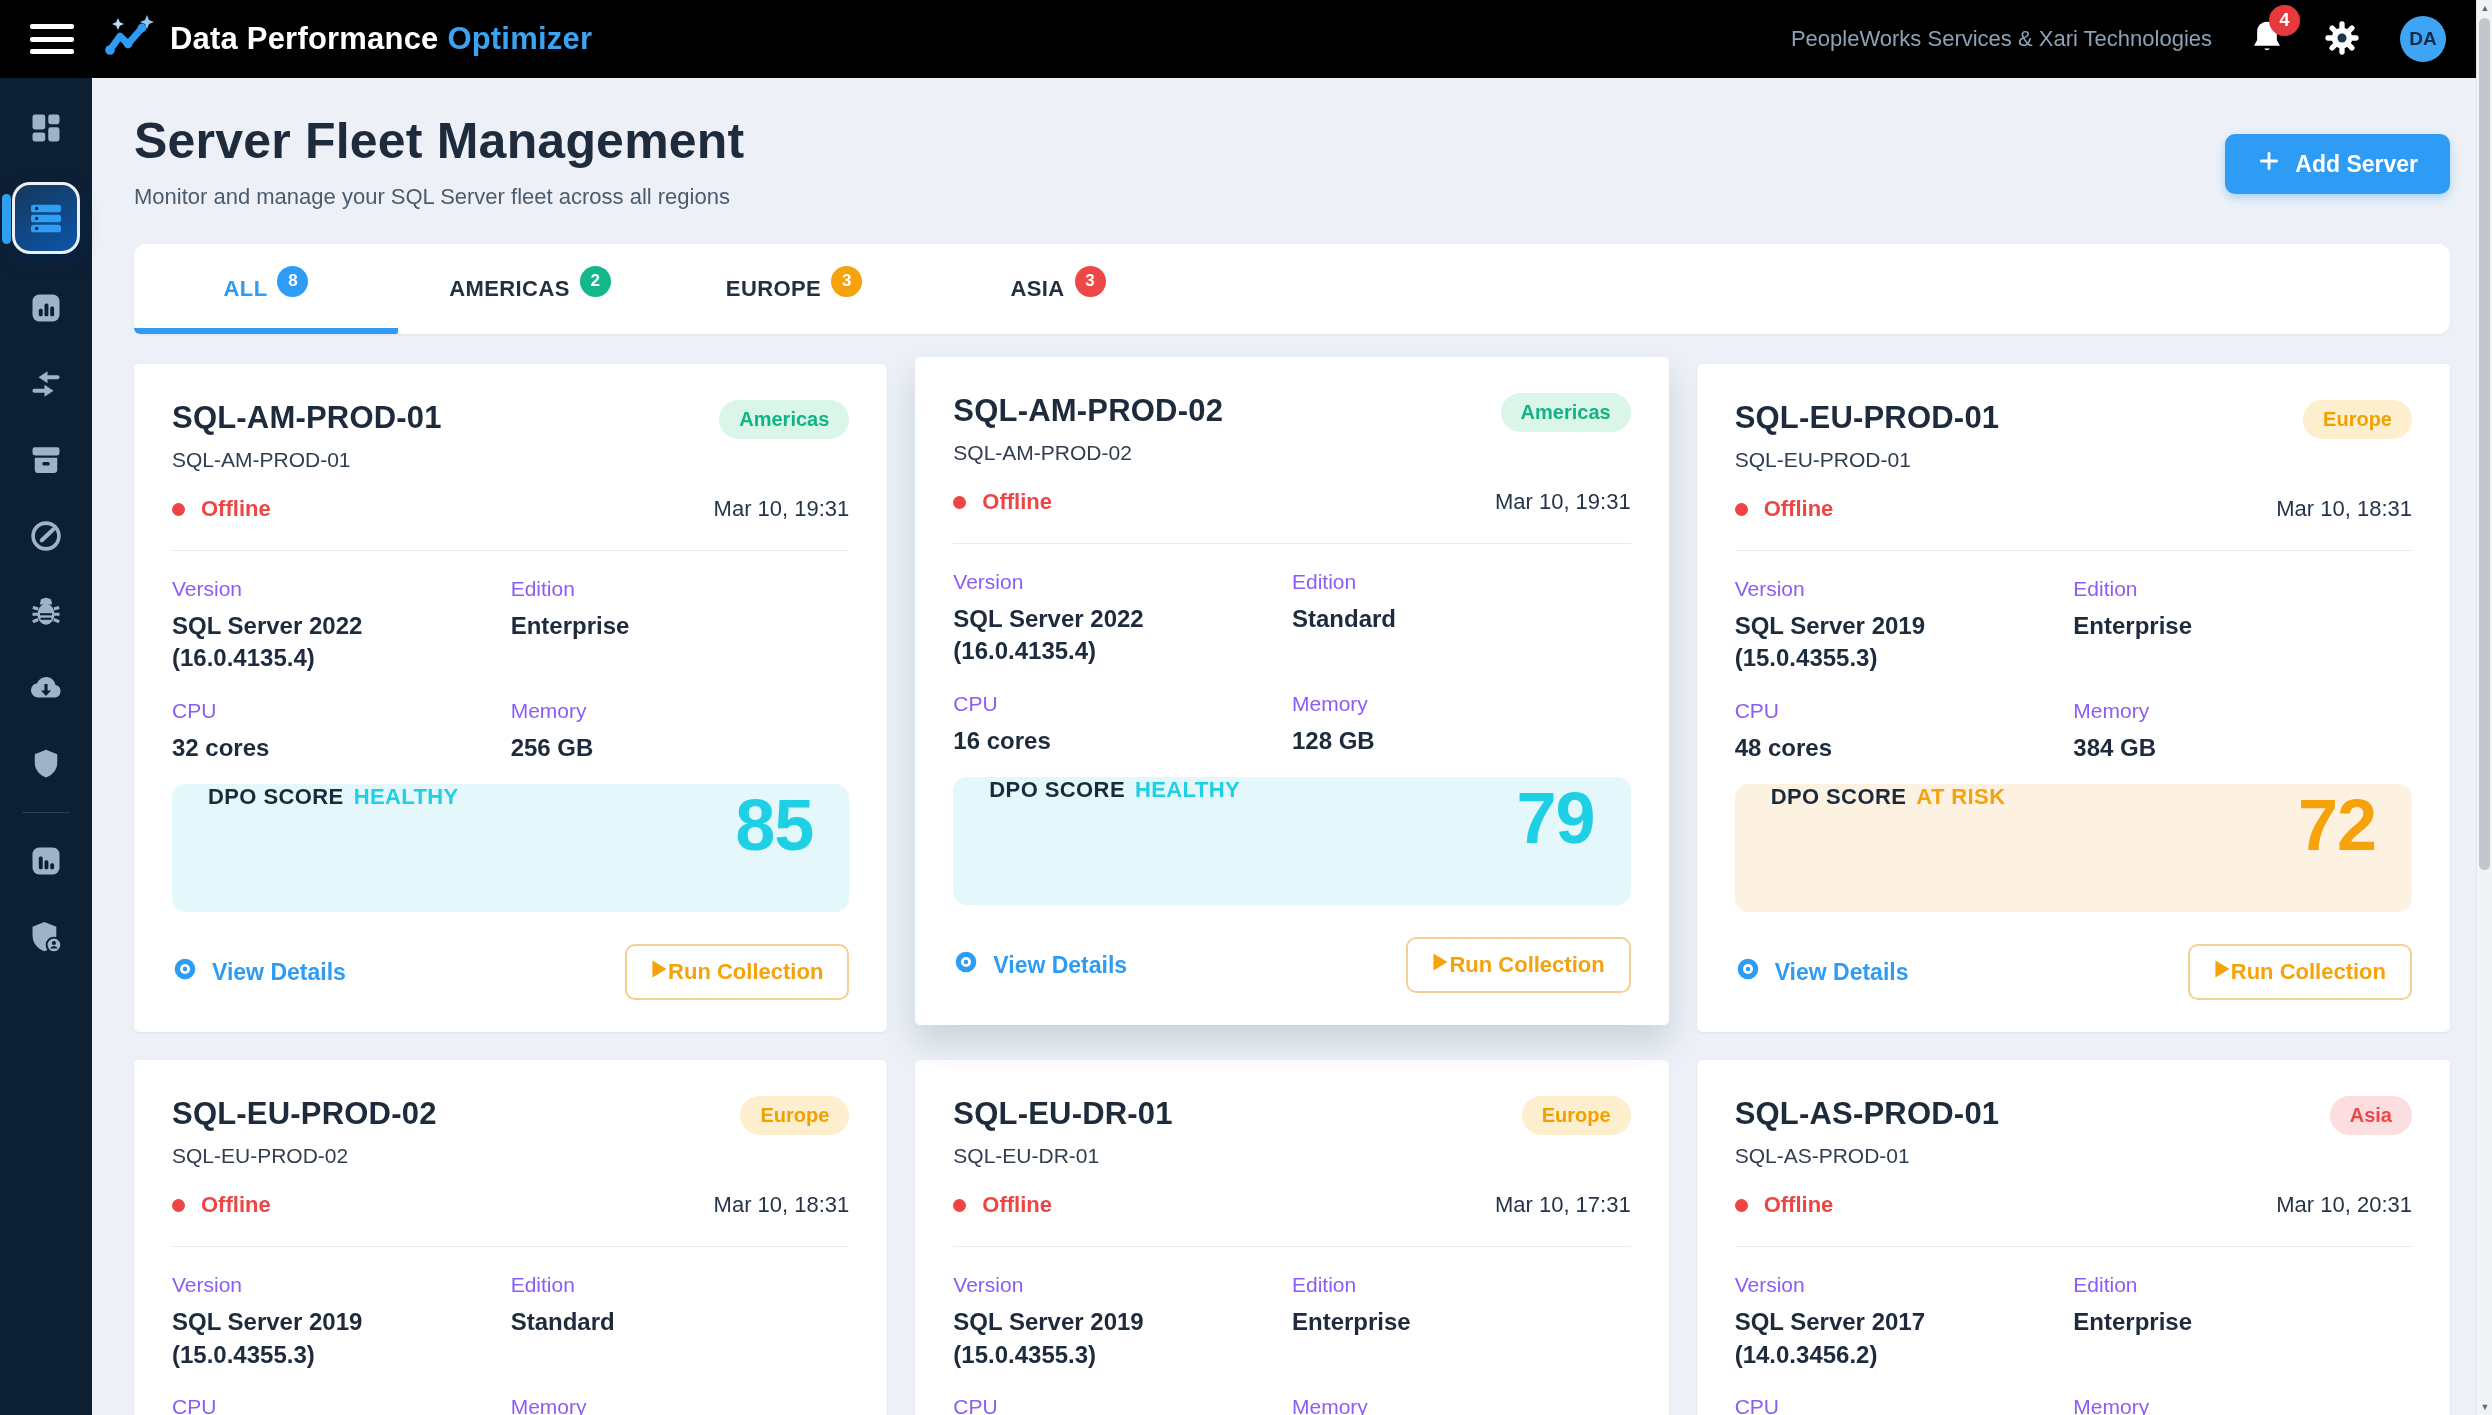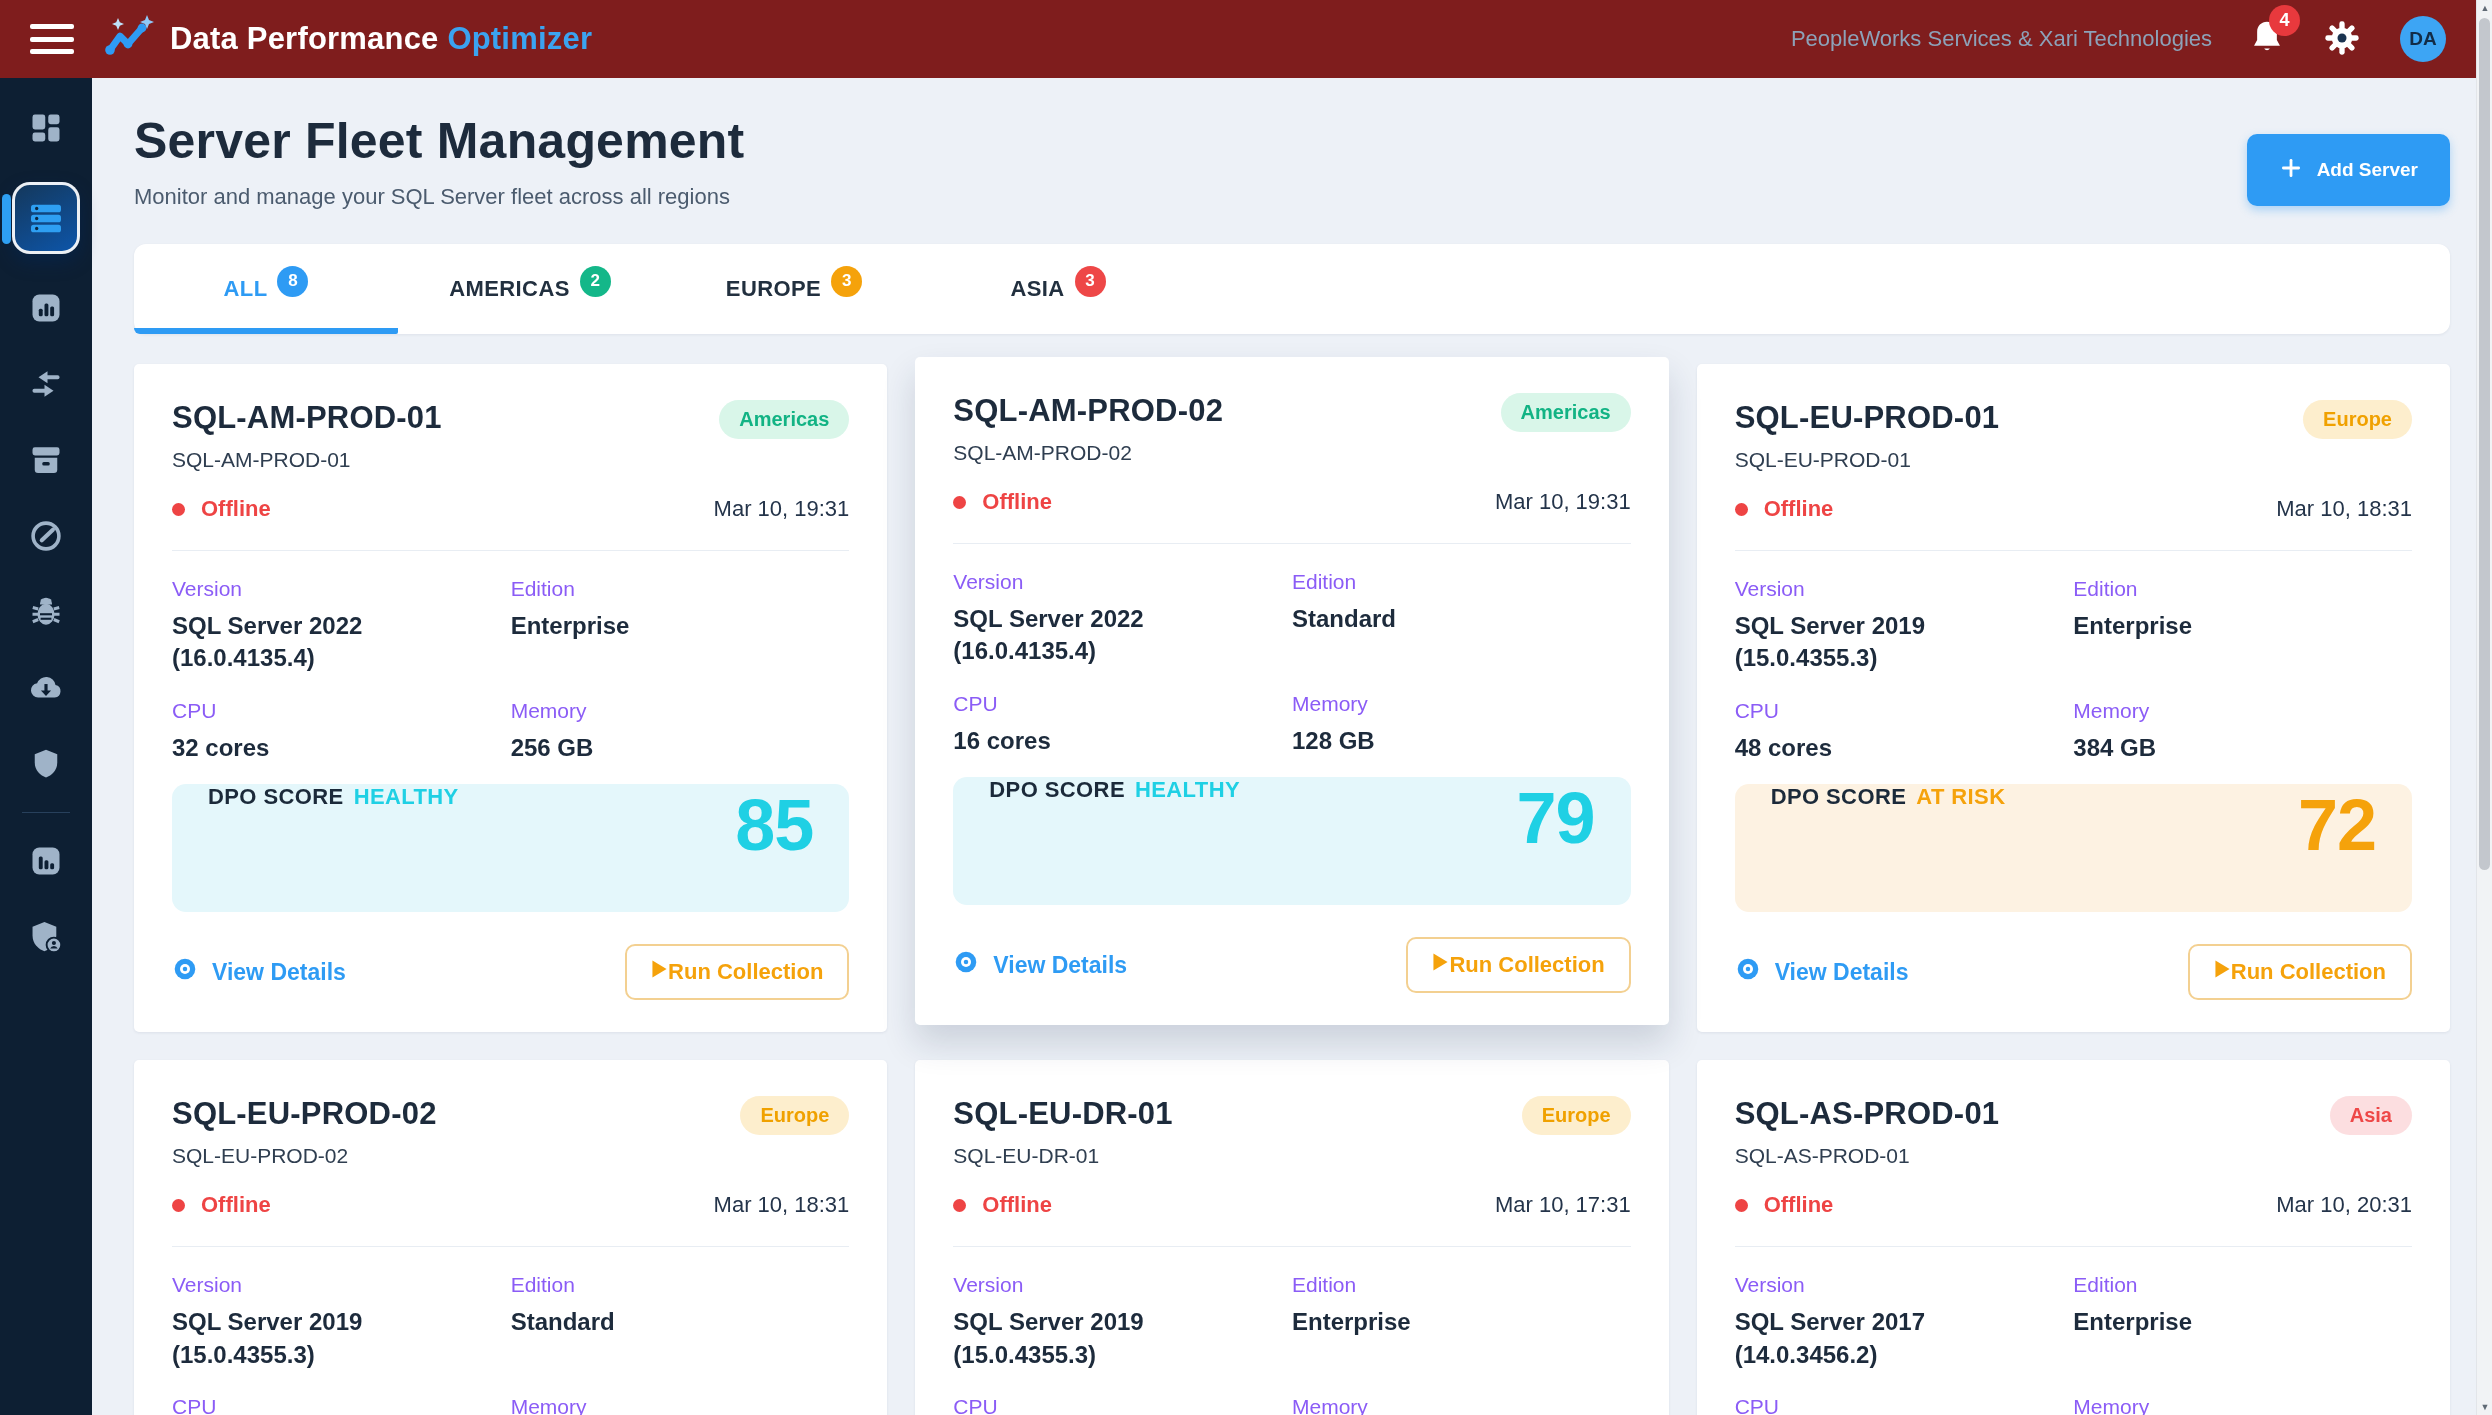--- a/index.html
+++ b/index.html
@@ -7,21 +7,21 @@
   body { position:relative; }
 
   
   .scrollbar { position:absolute; top:0; right:0; width:16px; height:1415px; background:#f1f3f5; border-left:1px solid #e2e5e9; z-index:50; }
   .scroll-arrow { position:absolute; left:0; width:16px; height:16px; display:flex; align-items:center; justify-content:center; font-size:9px; color:#606a75; }
   .scroll-arrow.up { top:0; }
   .scroll-arrow.down { bottom:0; }
   .scroll-thumb { position:absolute; left:2px; top:18px; width:11px; height:852px; background:#c3c7cd; border-radius:6px; }
 
   
-  header { position:absolute; top:0; left:0; width:2476px; height:78px; background:#7f1d1d; display:flex; align-items:center; padding:0 30px; z-index:10; }
+  header { position:absolute; top:0; left:0; width:2476px; height:78px; background:#000000; display:flex; align-items:center; padding:0 30px; z-index:10; }
   .hamburger { width:44px; height:34px; display:flex; flex-direction:column; justify-content:space-between; background:none; border:none; cursor:pointer; padding:2px 0; }
   .hamburger span { display:block; height:5px; width:44px; background:#fff; border-radius:2px; }
   .brand { display:flex; align-items:center; gap:14px; margin-left:28px; }
   .brand-title { font-size:31px; font-weight:800; color:#ffffff; letter-spacing:.2px; }
   .brand-title .accent { color:#3ba3f0; }
   .header-right { margin-left:auto; display:flex; align-items:center; gap:38px; }
   .org-label { font-size:22px; color:#8da2b8; }
   .icon-btn { position:relative; background:none; border:none; cursor:pointer; display:flex; align-items:center; justify-content:center; }
   .notif-badge { position:absolute; top:-14px; right:-16px; min-width:31px; height:31px; border-radius:16px; background:#e8393d; color:#fff; font-size:18px; font-weight:700; display:flex; align-items:center; justify-content:center; }
   .avatar { width:46px; height:46px; border-radius:50%; background:#3da5f4; color:#122c47; font-size:19px; font-weight:800; display:flex; align-items:center; justify-content:center; border:none; cursor:pointer; }
@@ -35,21 +35,21 @@
   .side-item svg { display:block; }
   .side-item.active { width:68px; height:72px; border-radius:18px; background:linear-gradient(150deg,#14385c 0%, #0b5ec0 130%); border:3px solid rgba(255,255,255,.92); box-shadow:0 8px 18px rgba(0,40,90,.45); }
   .active-accent { position:absolute; left:-13px; top:9px; width:9px; height:50px; border-radius:5px; background:#2e9ff2; }
   .side-divider { width:48px; height:1px; background:#27405c; margin:-6px 0; }
 
   
   main { flex:1; padding:34px 26px 0 42px; }
   .page-head { display:flex; align-items:flex-start; }
   h1 { font-size:50px; font-weight:800; color:#1d2b3c; letter-spacing:.2px; }
   .subtitle { font-size:22px; color:#4b5b6e; margin-top:14px; }
-  .add-server { margin-left:auto; margin-top:22px; height:72px; padding:0 32px; background:#2e9bf4; color:#fff; font-size:19px; font-weight:700; border:none; border-radius:10px; display:flex; align-items:center; gap:14px; cursor:pointer; box-shadow:0 4px 10px rgba(46,155,244,.35); font-family:inherit; }
+  .add-server { margin-left:auto; margin-top:22px; height:60px; padding:0 32px; background:#2e9bf4; color:#fff; font-size:23px; font-weight:700; border:none; border-radius:10px; display:flex; align-items:center; gap:14px; cursor:pointer; box-shadow:0 4px 10px rgba(46,155,244,.35); font-family:inherit; }
 
   
   .tabs { margin-top:34px; background:#fff; border-radius:12px; height:90px; display:flex; position:relative; box-shadow:0 1px 3px rgba(23,43,77,.07); }
   .tab { width:264px; display:flex; align-items:center; justify-content:center; gap:10px; background:none; border:none; cursor:pointer; font-family:inherit; }
   .tab-label { font-size:22px; font-weight:600; color:#22303f; letter-spacing:.4px; }
   .tab.active .tab-label { color:#2e9bf4; }
   .tab-count { min-width:31px; height:31px; border-radius:16px; color:#fff; font-size:17px; font-weight:700; display:flex; align-items:center; justify-content:center; transform:translateY(-8px); }
   .tab-underline { position:absolute; left:0; bottom:0; width:264px; height:6px; background:#2e9bf4; border-radius:0 0 4px 12px; }
   .tc-blue { background:#2e9bf4; } .tc-green { background:#14b789; } .tc-amber { background:#f5a20b; } .tc-red { background:#ee4747; }
 

